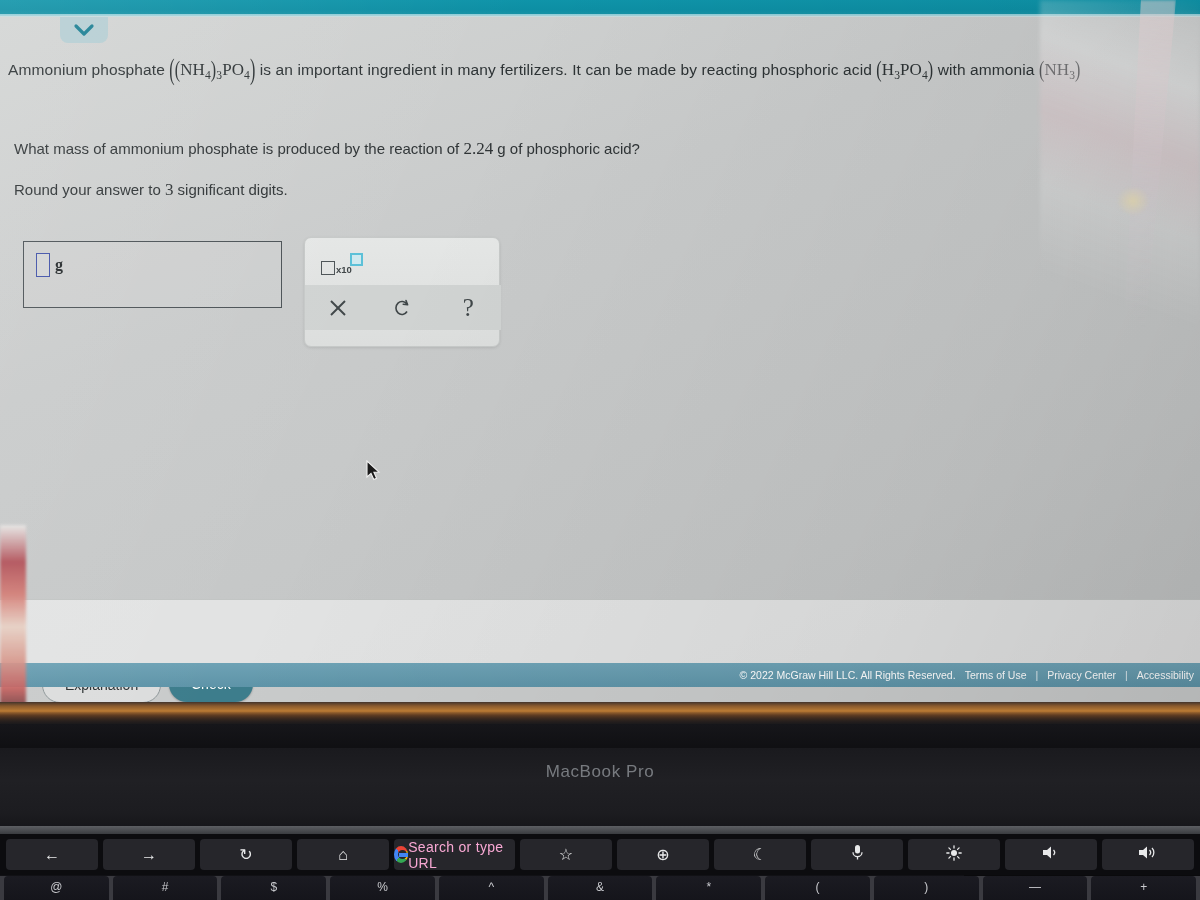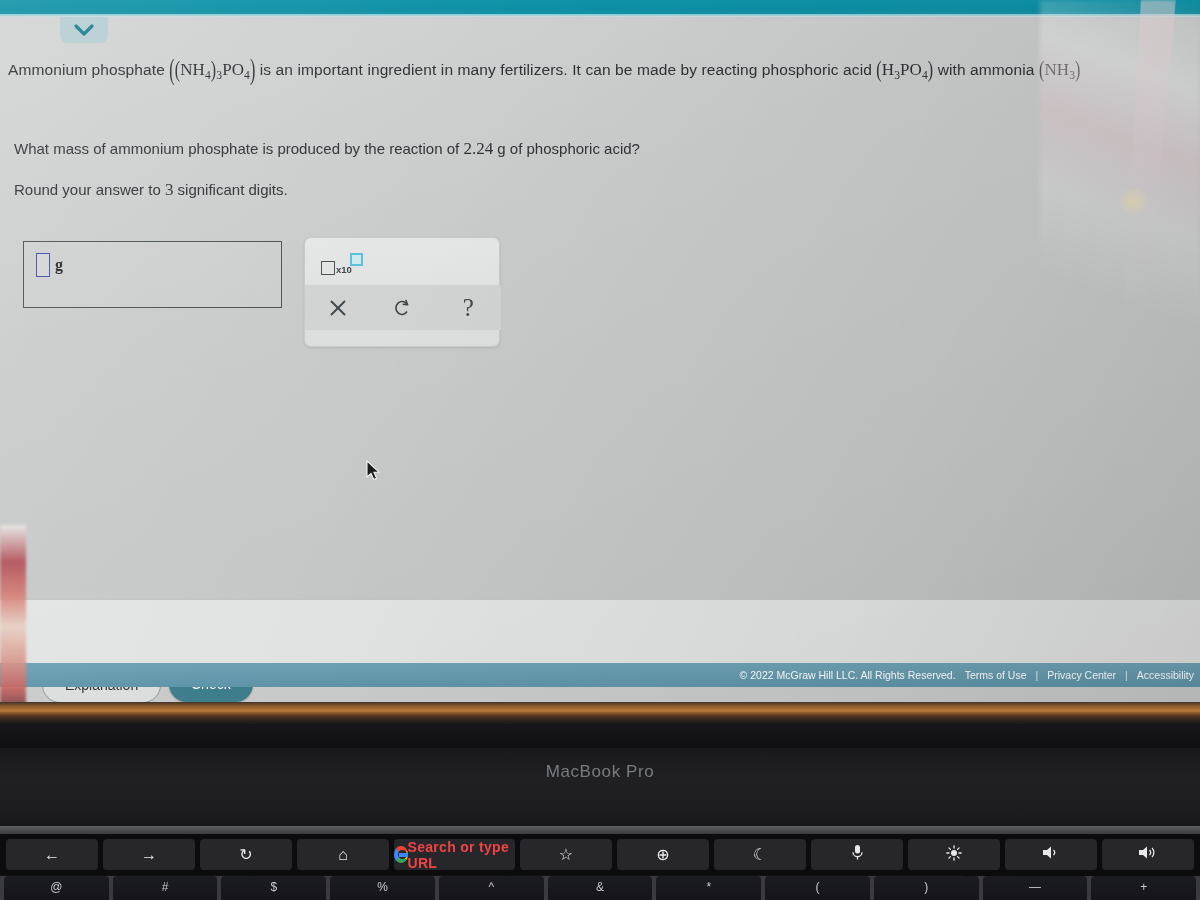--- a/index.html
+++ b/index.html
@@ -271,22 +271,22 @@
     background: #26262b;
     border-radius: 4px;
     display: flex; align-items: center; justify-content: center;
     color: #e8e9ea;
     cursor: pointer;
     flex: 0 0 auto;
   }
   .tb-key.nav { width: 92px; }
   .tb-url {
     flex: 1 1 auto;
-    font-size: 14px; font-weight: 700; letter-spacing: .3px;
-    color: #ef4444;
+    font-size: 14px; font-weight: 400; letter-spacing: .3px;
+    color: #f9a8d4;
   }
   .tb-key.sm { width: 92px; }
   .g-icon {
     width: 17px; height: 17px; border-radius: 50%;
     background: conic-gradient(from -40deg, #ea4335 0deg 95deg, #fbbc05 95deg 175deg,
                                #34a853 175deg 255deg, #4285f4 255deg 360deg);
     position: relative;
   }
   .g-icon::after {
     content:""; position:absolute; left:4px; top:4px; width:9px; height:9px;

